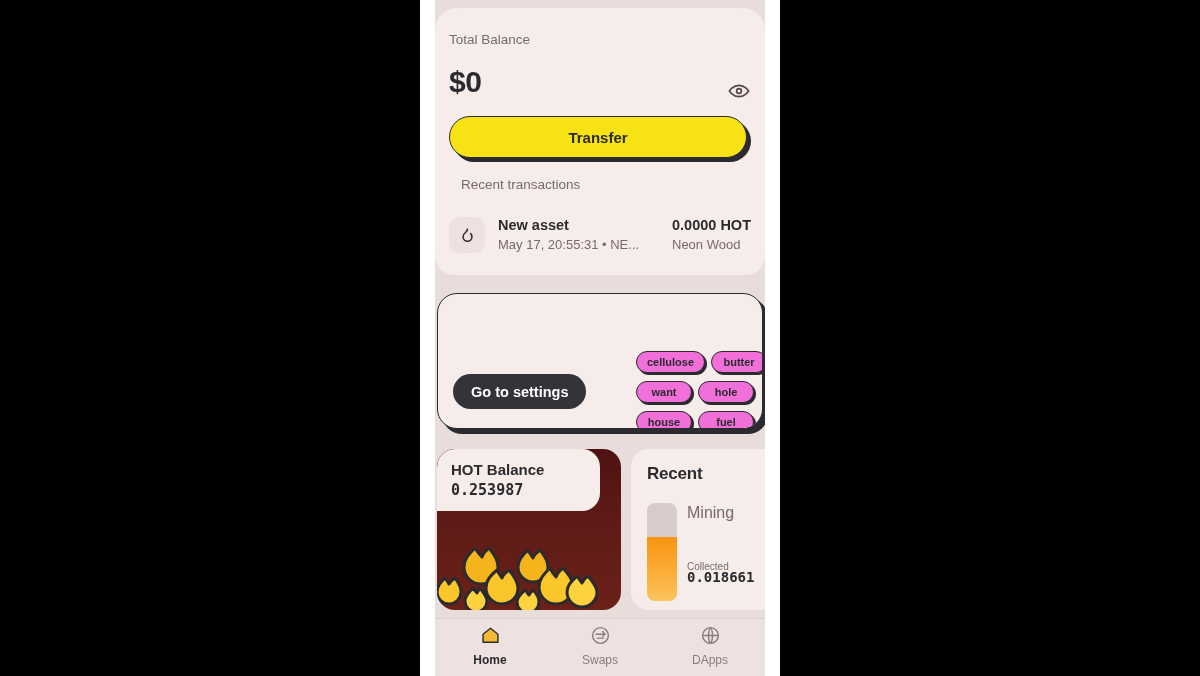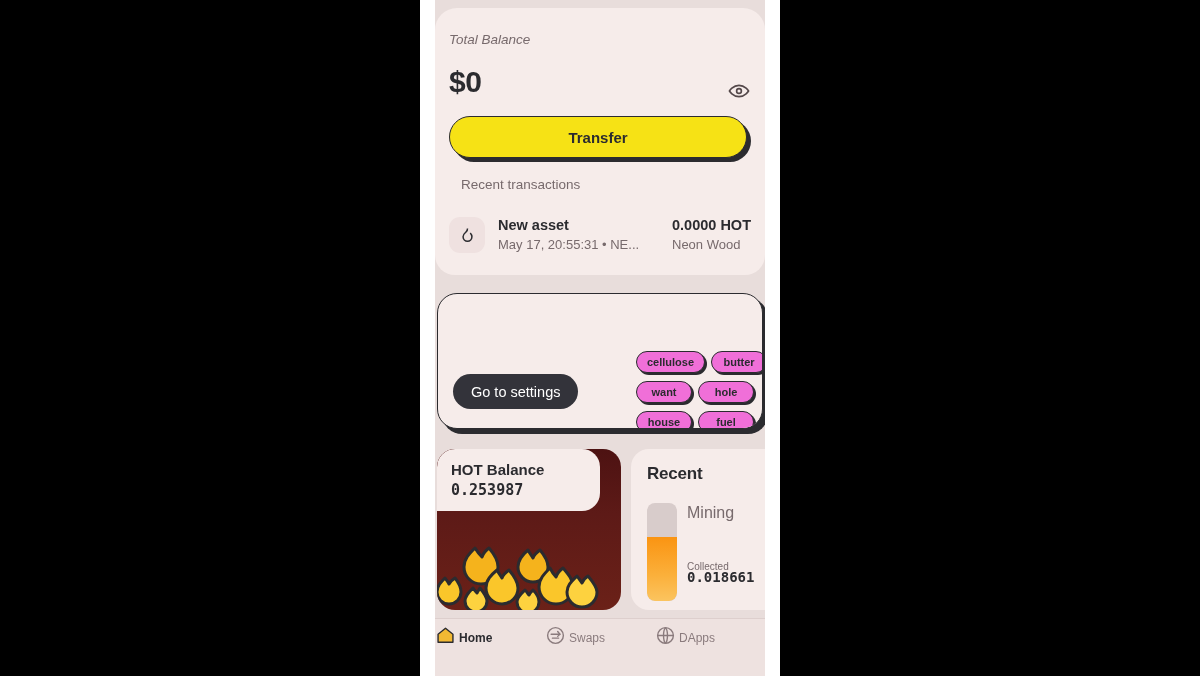--- a/index.html
+++ b/index.html
@@ -62,21 +62,20 @@
     box-sizing: border-box;
     padding: 0 14px;
   }
 
   .total-balance-label {
     position: absolute;
     top: 24px;
     left: 14px;
     font-size: 13.5px;
     color: #776a6c;
-    font-style: italic;
   }
 
   .balance-amount {
     position: absolute;
     top: 57px;
     left: 14px;
     font-size: 30px;
     font-weight: bold;
     letter-spacing: -0.5px;
     color: #2b2b2f;
@@ -216,21 +215,21 @@
     top: 80px;
     left: 15px;
     height: 35px;
     padding: 0 18px;
     background: #33333a;
     border-radius: 19px;
     display: flex;
     align-items: center;
     justify-content: center;
     font-size: 14.5px;
-    font-weight: normal;
+    font-weight: bold;
     color: #ffffff;
   }
   .seed-pills {
     position: absolute;
     top: 57px;
     left: 198px;
     width: 140px;
     display: flex;
     flex-wrap: wrap;
     gap: 8px 6px;
@@ -375,21 +374,21 @@
     background: #eee2e0;
     border-top: 1px solid #ddcfcd;
     display: flex;
     align-items: flex-start;
     padding-top: 6px;
     box-sizing: border-box;
   }
   .nav-item {
     flex: 1 1 0;
     display: flex;
-    flex-direction: row;
+    flex-direction: column;
     align-items: center;
     gap: 3px;
   }
   .nav-label {
     font-size: 12px;
     color: #8a7b7d;
   }
   .nav-item.active .nav-label {
     color: #2b2b2f;
     font-weight: bold;

